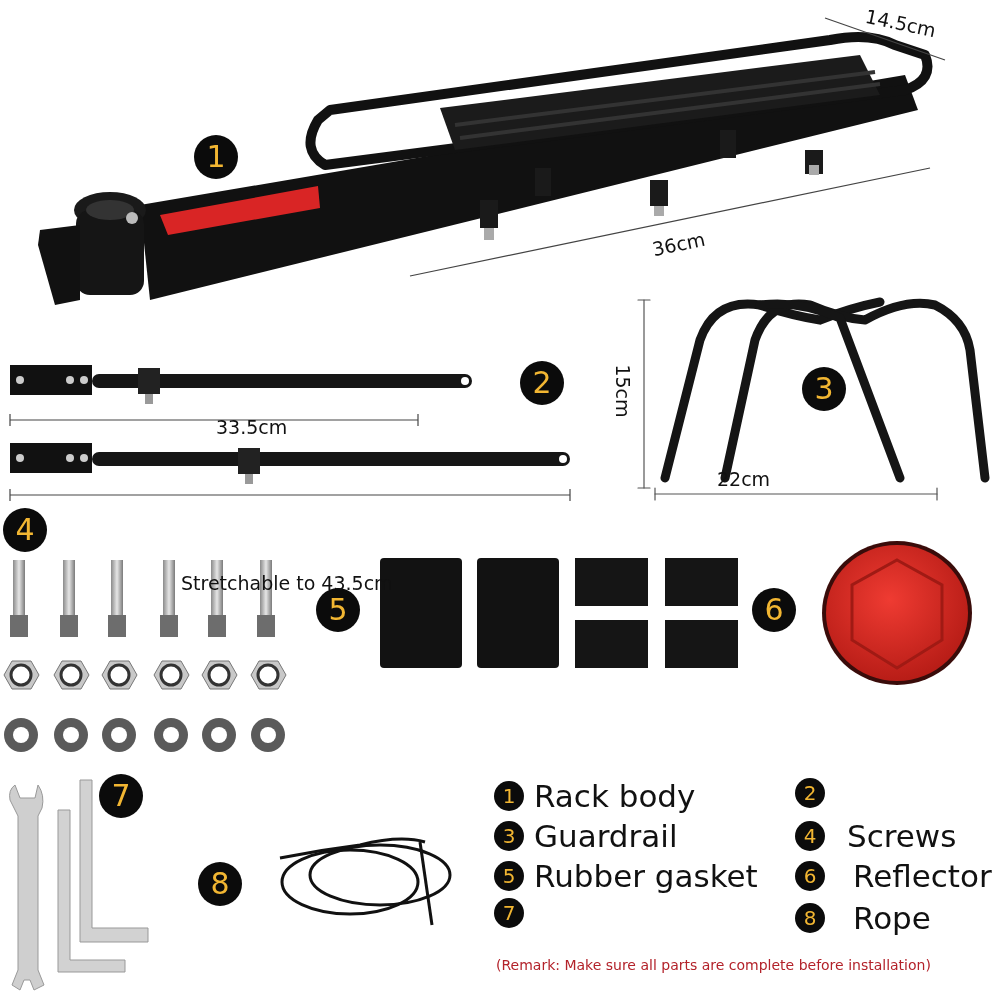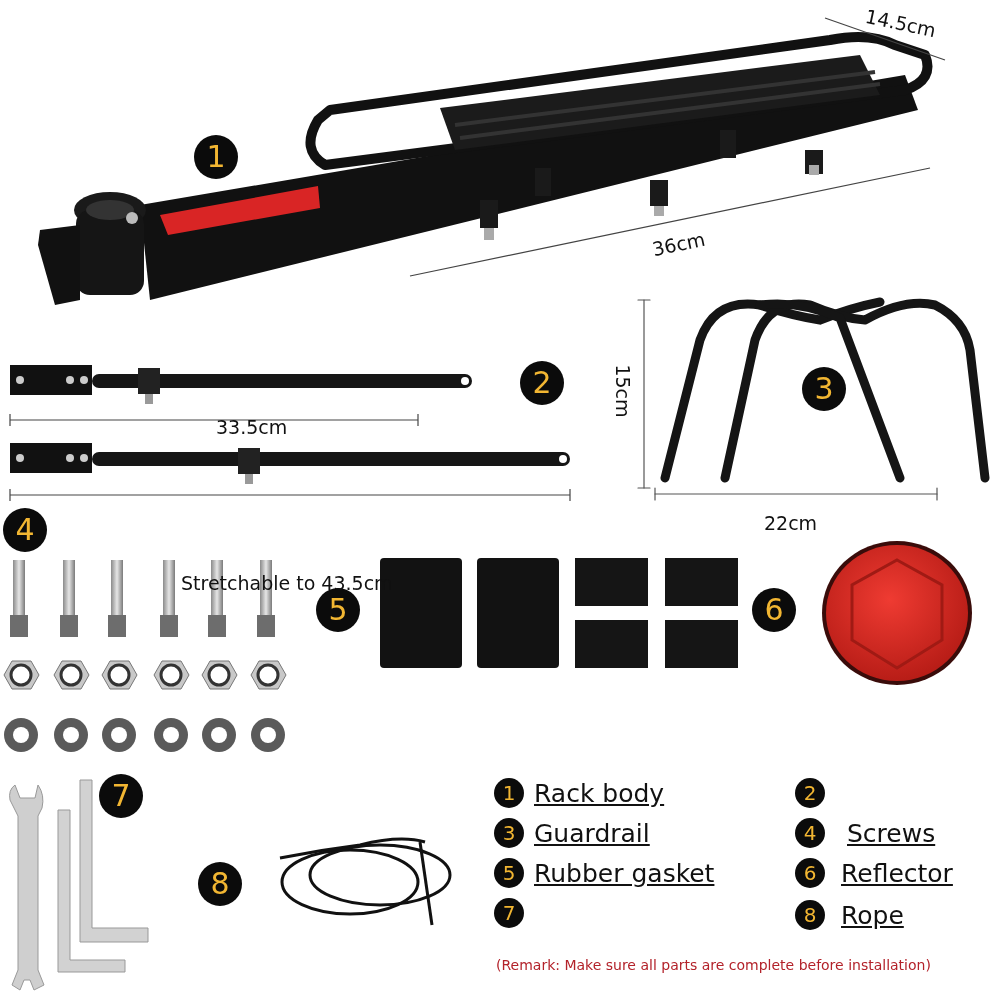--- a/index.html
+++ b/index.html
@@ -6,21 +6,21 @@
   body { width: 1000px; height: 1000px; position: relative; overflow: hidden;
          font-family: "DejaVu Sans", "Liberation Sans", sans-serif; color: #111; }
   svg.layer { position: absolute; left: 0; top: 0; }
   .badge { position: absolute; width: 44px; height: 44px; border-radius: 50%;
            background: #0b0b0b; color: #f2b632; font-size: 30px; line-height: 44px;
            text-align: center; font-family: "DejaVu Sans", sans-serif; }
   .dim { position: absolute; font-size: 19px; color: #111; white-space: nowrap; }
   .legend-item { position: absolute; display: flex; align-items: center; gap: 10px; }
   .legend-badge { width: 30px; height: 30px; border-radius: 50%; background: #0b0b0b;
                   color: #f2b632; font-size: 20px; line-height: 30px; text-align: center; }
-  .legend-label { font-size: 25px; color: #111; white-space: nowrap; text-decoration: underline; }
+  .legend-label { font-size: 31px; color: #111; white-space: nowrap; }
   .remark { position: absolute; left: 496px; top: 957px; font-size: 14px; color: #b3222a; white-space: nowrap; }
 </style>
 </head>
 <body>
 
 <svg class="layer" width="1000" height="1000" viewBox="0 0 1000 1000">
   <defs>
     <linearGradient id="steel" x1="0" x2="1">
       <stop offset="0" stop-color="#8a8a8a"></stop>
         <stop offset="0.5" stop-color="#e6e6e6"></stop>
@@ -152,21 +152,21 @@
 <div class="badge" style="left:316px;top:588px;">5</div>
 <div class="badge" style="left:752px;top:588px;">6</div>
 <div class="badge" style="left:99px;top:774px;">7</div>
 <div class="badge" style="left:198px;top:862px;">8</div>
 
 <div class="dim" style="left:865px;top:12px;transform:rotate(12deg);">14.5cm</div>
 <div class="dim" style="left:652px;top:233px;transform:rotate(-12deg);">36cm</div>
 <div class="dim" style="left:216px;top:416px;">33.5cm</div>
 <div class="dim" style="left:181px;top:528px;margin-top:44px;">Stretchable to 43.5cm</div>
 <div class="dim" style="left:596px;top:380px;transform:rotate(90deg);">15cm</div>
-<div class="dim" style="left:764px;top:468px;margin-top:44px;">22cm</div>
+<div class="dim" style="left:717px;top:468px;">22cm</div>
 
 <div>
   <div class="legend-item" style="left:494px;top:778px;">
     <div class="legend-badge">1</div>
     <div class="legend-label">Rack body</div>
   </div>
   <div class="legend-item" style="left:795px;top:778px;">
     <div class="legend-badge">2</div>
   </div>
   <div class="legend-item" style="left:494px;top:818px;">
@@ -176,24 +176,24 @@
   <div class="legend-item" style="left:795px;top:818px;">
     <div class="legend-badge">4</div>
     <div class="legend-label" style="margin-left:12px;">Screws</div>
   </div>
   <div class="legend-item" style="left:494px;top:858px;">
     <div class="legend-badge">5</div>
     <div class="legend-label">Rubber gasket</div>
   </div>
   <div class="legend-item" style="left:795px;top:858px;">
     <div class="legend-badge">6</div>
-    <div class="legend-label" style="margin-left:6px;">Reflector</div>
+    <div class="legend-label" style="margin-left:18px;">Reflector</div>
   </div>
   <div class="legend-item" style="left:494px;top:898px;">
     <div class="legend-badge">7</div>
   </div>
   <div class="legend-item" style="left:795px;top:900px;">
     <div class="legend-badge">8</div>
-    <div class="legend-label" style="margin-left:6px;">Rope</div>
+    <div class="legend-label" style="margin-left:18px;">Rope</div>
   </div>
 </div>
 
 <div class="remark">(Remark:  Make sure all parts are complete before installation)</div>
 
 </body></html>

